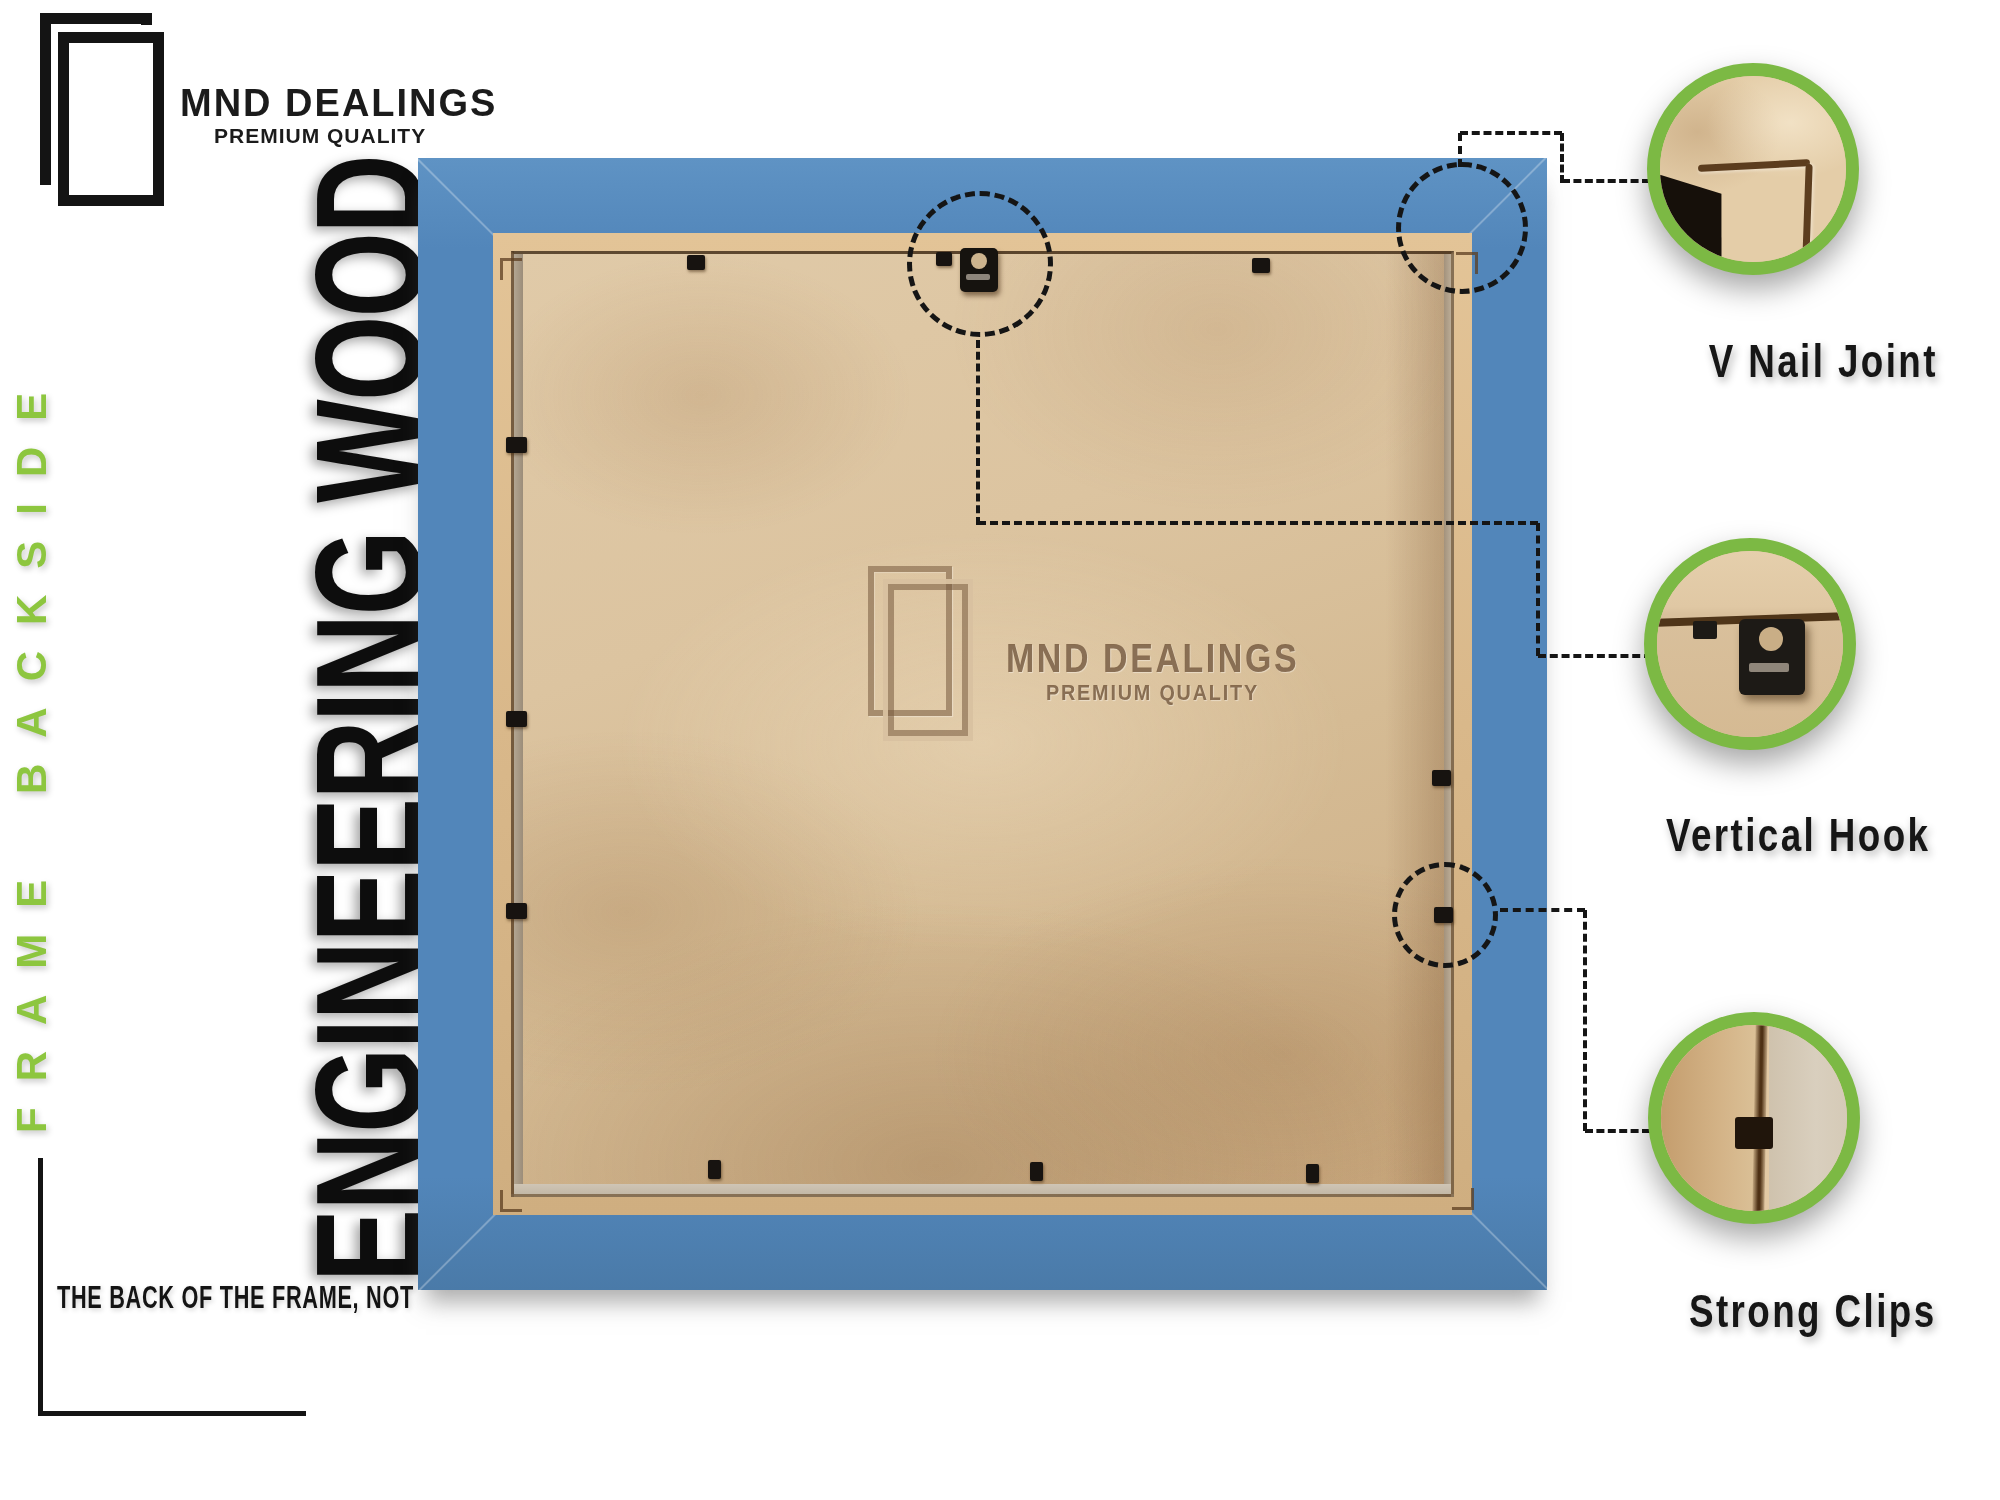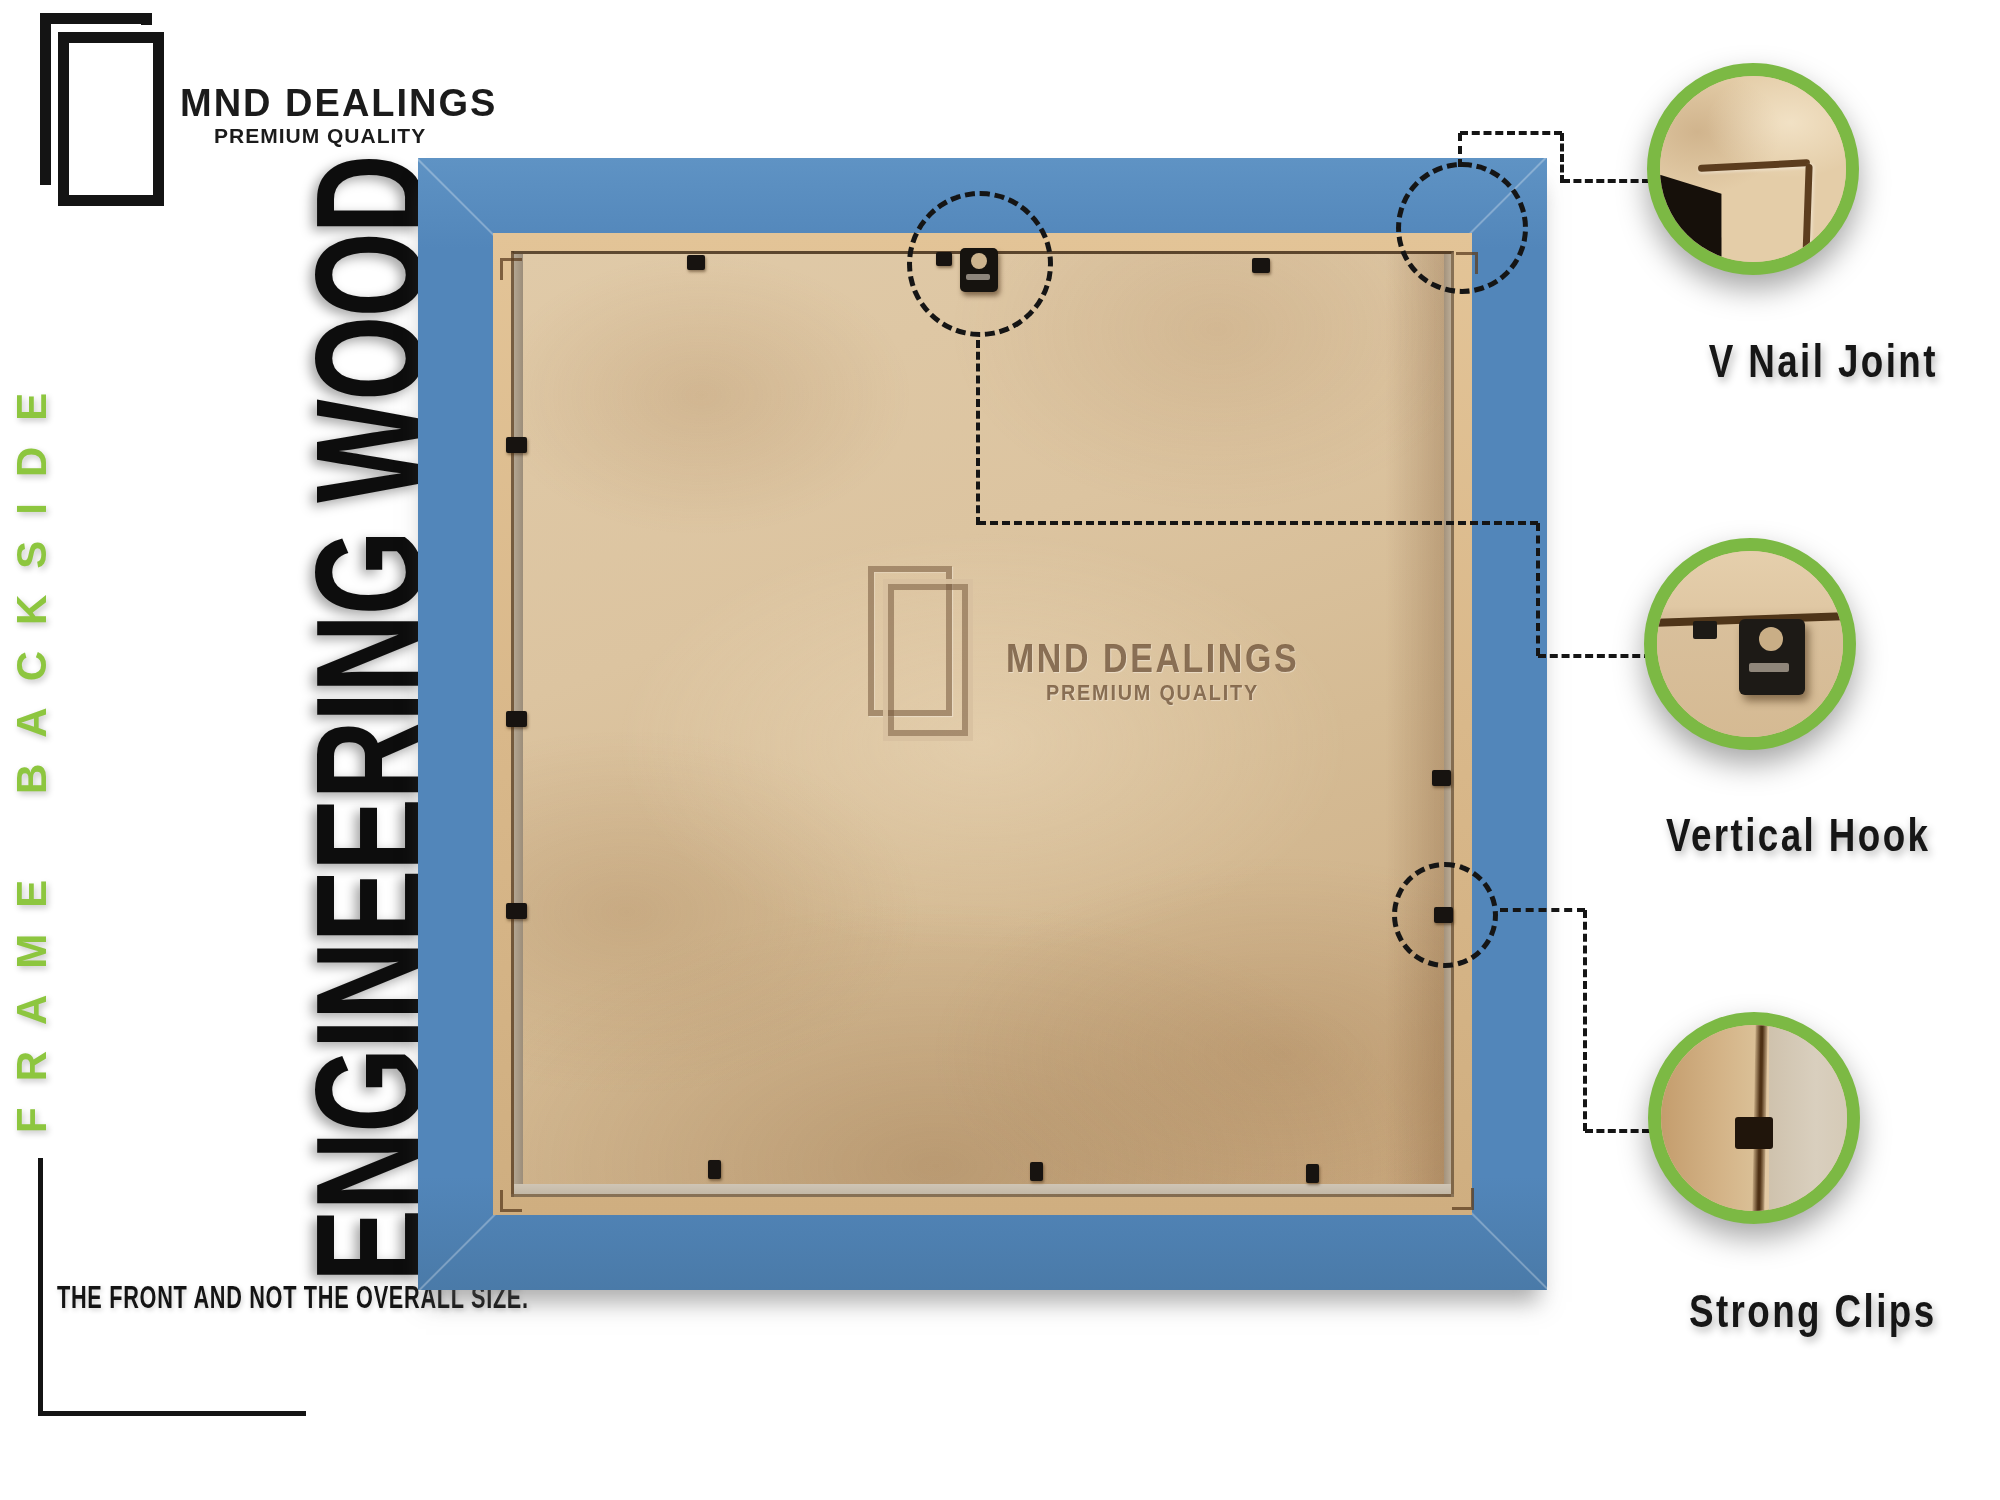--- a/index.html
+++ b/index.html
@@ -158,21 +158,21 @@
 
 <div class="abs side-label">FRAME BACKSIDE</div>
 
 <div class="abs material-label">
   <span>ENGINEERING WOOD</span>
 </div>
 
 <div class="abs note-bracket-v"></div>
 <div class="abs note-bracket-h"></div>
 <div class="abs note">
-  <div><span>THE FRONT AND NOT THE OVERALL SIZE.</span></div>
+  <div><span>THE BACK OF THE FRAME, NOT</span></div>
 </div>
 
 <div class="abs frame">
   <div class="miter m-tl"></div>
   <div class="miter m-tr"></div>
   <div class="miter m-bl"></div>
   <div class="miter m-br"></div>
 
   <div class="wood-strip"></div>
 

